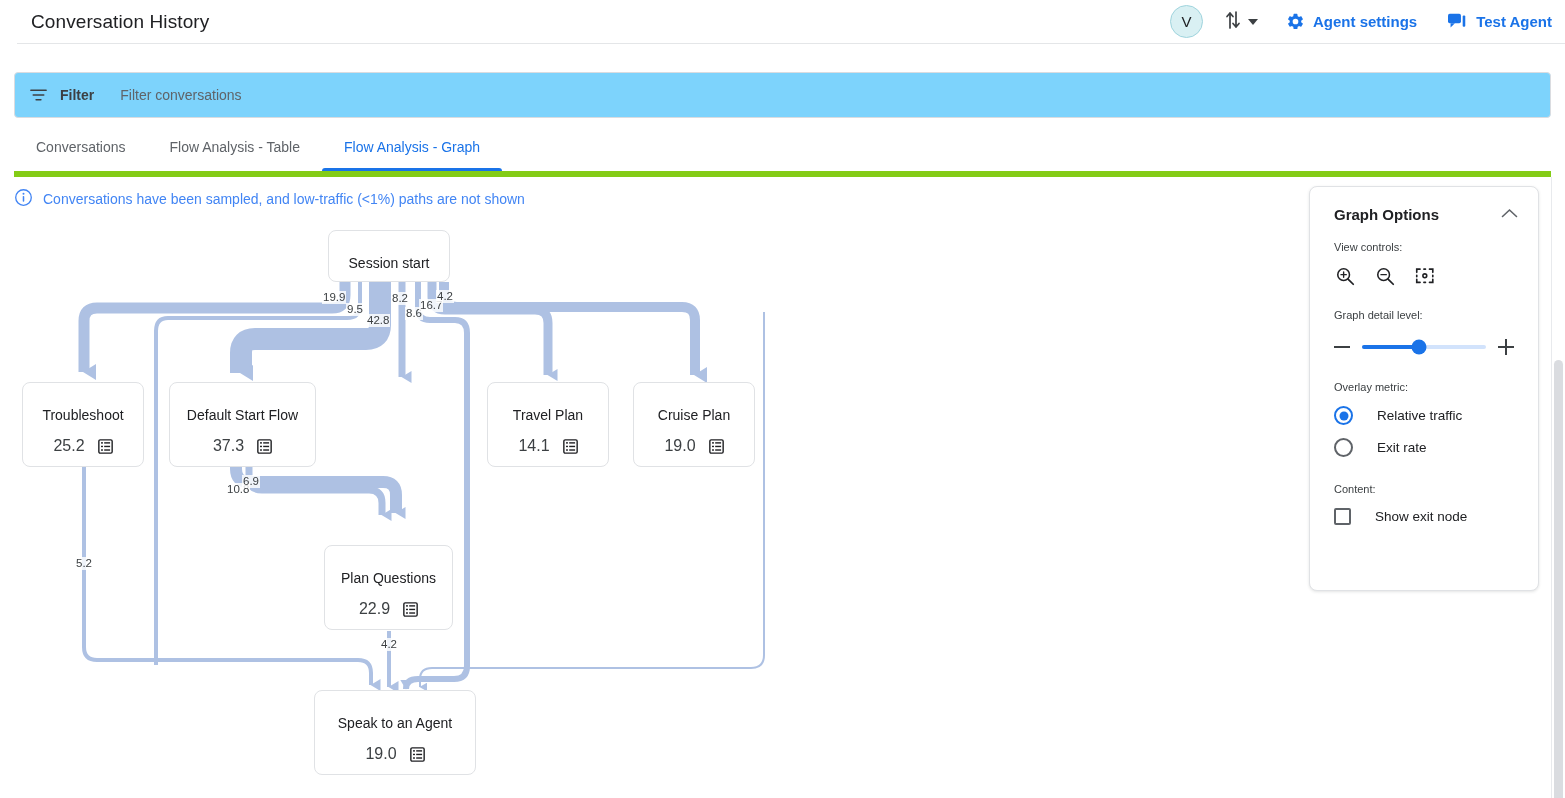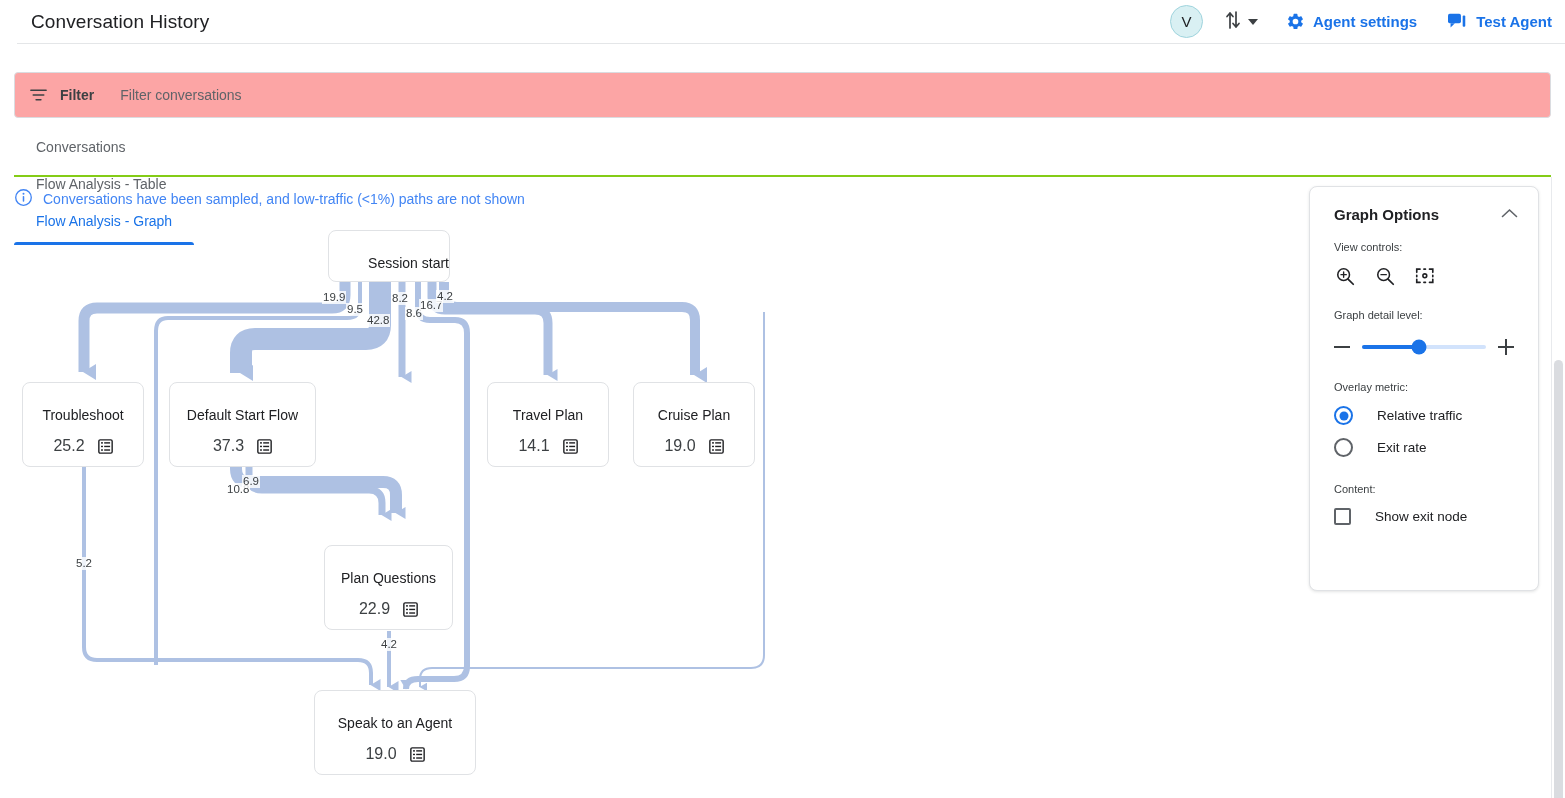--- a/index.html
+++ b/index.html
@@ -58,32 +58,32 @@
   }
   .tb-action svg { display: block; }
 
   
   .filterbar {
     position: absolute; top: 72px; left: 14px;
     width: 1537px; height: 46px;
     border: 1px solid #dadce0;
     border-radius: 4px;
     display: flex; align-items: center;
-    background: #fca5a5;
+    background: #7dd3fc;
   }
   .filter-icon { margin-left: 14px; display: flex; }
   .filter-label { margin-left: 12px; font-size: 14px; font-weight: bold; color: #3c4043; }
   .filter-ph { margin-left: 26px; font-size: 14px; color: #5f6368; }
 
   
   .tabs {
     position: absolute; top: 133px; left: 14px;
     width: 1537px; height: 44px;
-    border-bottom: 2px solid #84cc16;
-    display: flex; align-items: flex-start; flex-direction: column;
+    border-bottom: 6px solid #84cc16;
+    display: flex; align-items: flex-start;
   }
   .tab {
     font-size: 14px; color: #5f6368;
     padding: 6px 22px 15px 22px;
     position: relative;
     white-space: nowrap;
   }
   .tab.active { color: #1a73e8; font-weight: normal; }
   .tab.active::after {
     content: ""; position: absolute;
@@ -337,21 +337,21 @@
 
       <path d="M467,487 L467,489 Q467,502 454,502 L418,502 Q406,502 406,512 L406,512" stroke-width="6" marker-end="url(#ahm)"></path>
 
       <path d="M764,135 L764,478 Q764,491 751,491 L432,491 Q420,491 420,502 L420,510" stroke-width="2" marker-end="url(#ah)"></path>
 
       <path d="M156,380 L156,488 L156,488" stroke-width="4"></path>
       <path d="M84,195 L84,195" stroke-width="4"></path>
     </g>
   </svg>
 
-  <div class="node" style="left:328px; top:53px; width:122px; height:52px;align-items:flex-end;">
+  <div class="node" style="left:328px; top:53px; width:122px; height:52px;">
     <span class="node-label">Session start</span>
   </div>
 
   <div class="node" style="left:22px; top:205px; width:122px; height:85px;">
     <span class="node-label">Troubleshoot</span>
     <span class="node-metric">
       <span>25.2</span>
       <span class="node-icon">
         <svg width="15" height="15" viewBox="0 0 16 16">
           <rect x=".9" y=".9" width="14.2" height="14.2" rx="1.4" fill="none" stroke="#202124" stroke-width="1.5"></rect>

